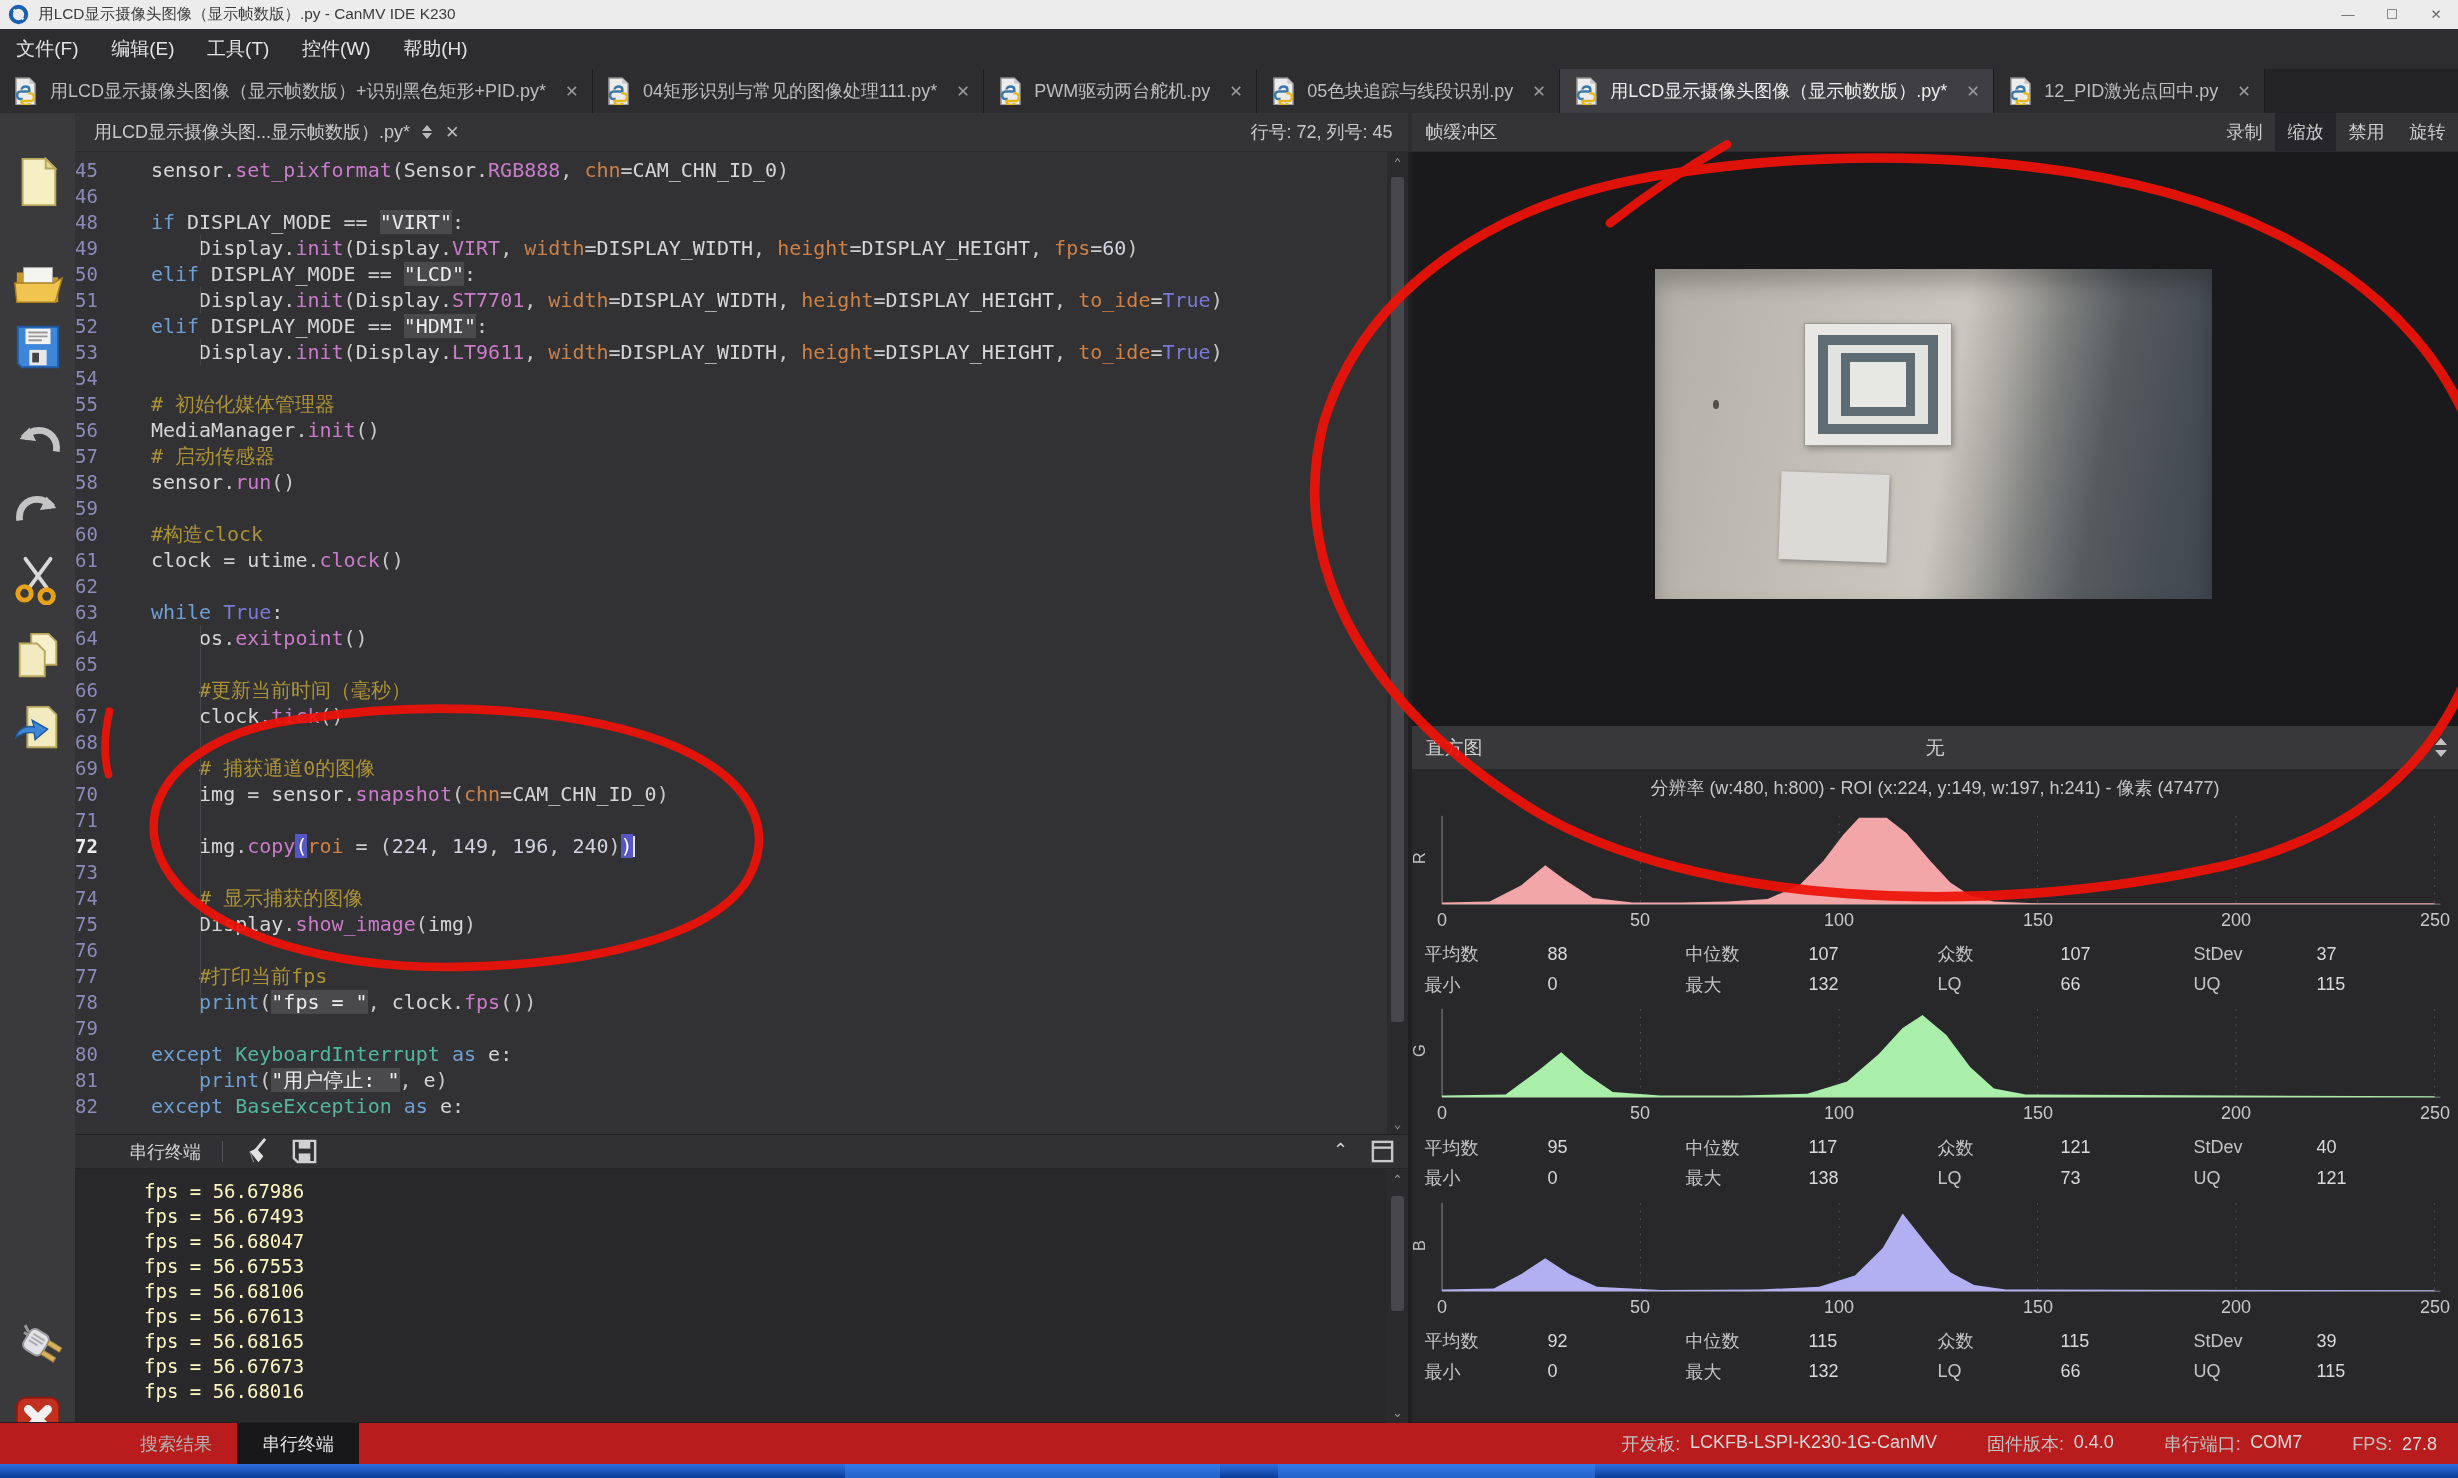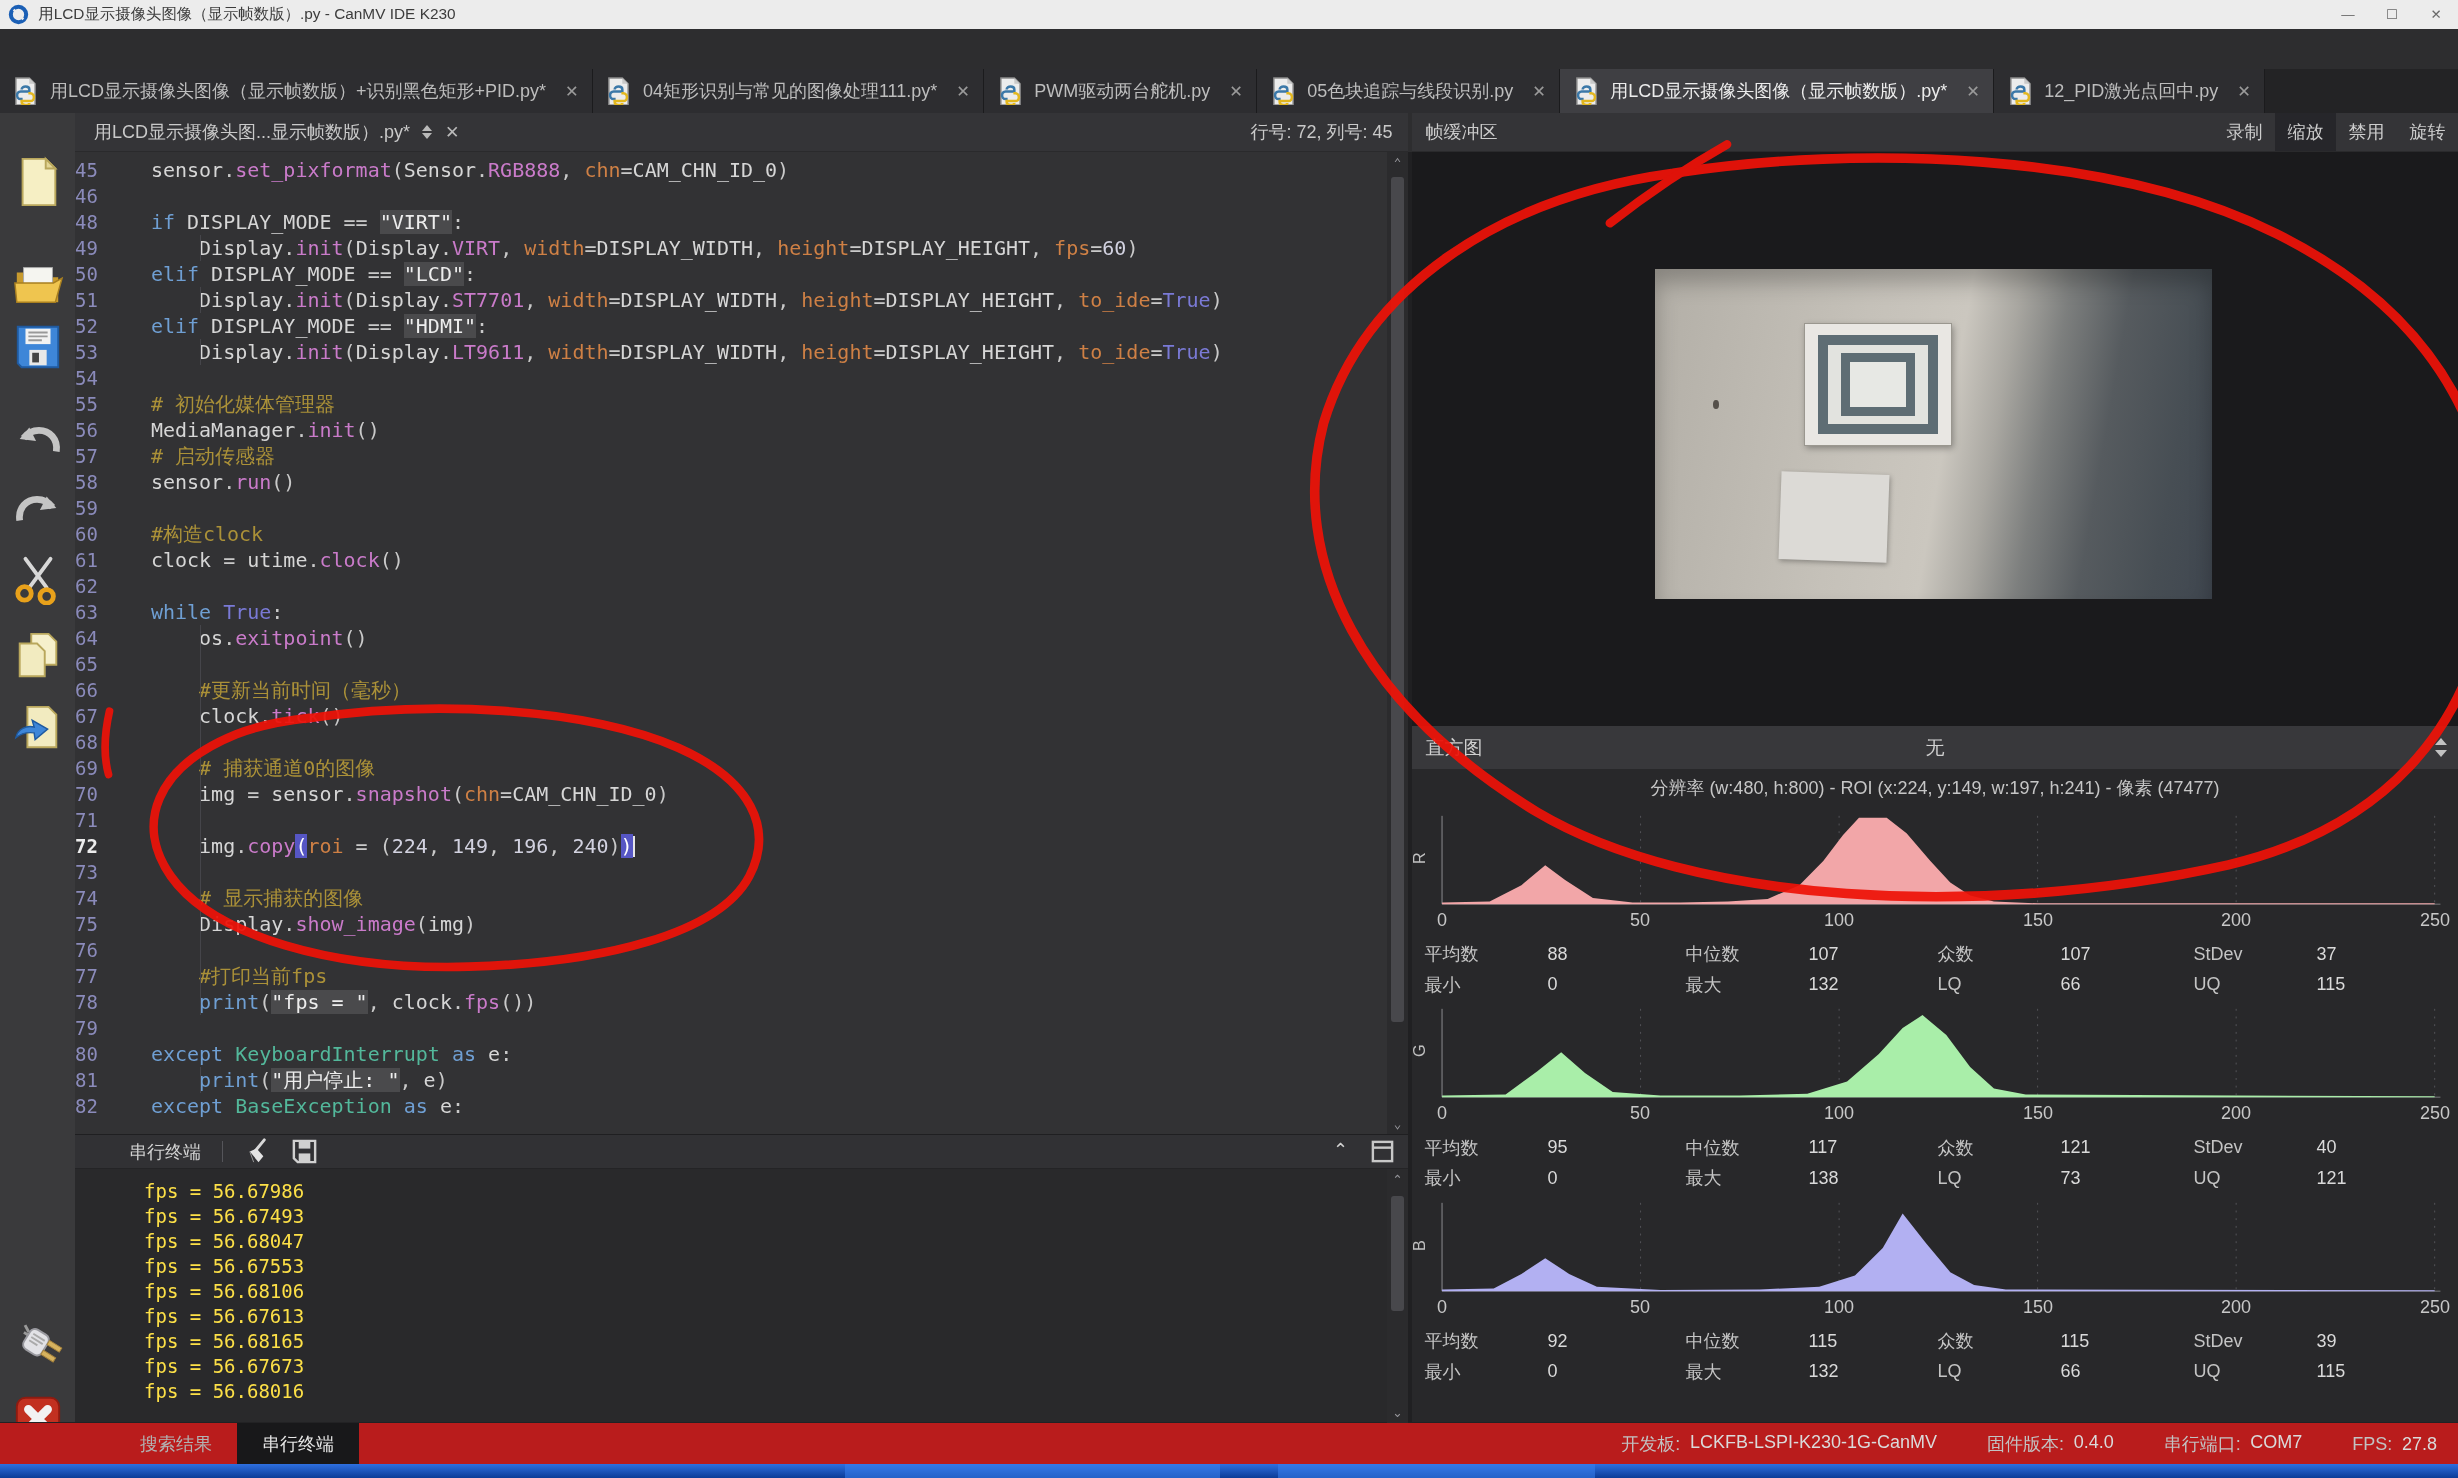--- a/index.html
+++ b/index.html
@@ -64,21 +64,21 @@
   .vscroll .chv.up{top:0}.vscroll .chv.dn{bottom:0}
   .vscroll .handle{position:absolute;left:3.8px;width:13.4px;background:#48484c;border-radius:2.9px;}
   
   .terminal{position:absolute;left:75px;top:1134px;width:1333px;height:288px;background:#29292b;border-top:1px solid #1f1f21;}
   .termhead{position:relative;height:33px;background:#313134;display:flex;align-items:center;color:#d2d2d2;font-size:18px;
             border-bottom:1px solid #242426;}
   .termhead .tlabel{margin-left:54px;}
   .tsep{width:1px;height:21px;background:#55555a;margin:0 21px;}
   .ticon{width:29px;height:29px;margin-right:17.3px;display:inline-flex;}
   .thr{position:absolute;top:3.8px;display:inline-flex;}
-  .termbody{padding:9.6px 0 0 69px;font-family:"DejaVu Sans Mono",monospace;font-size:19px;line-height:25px;color:#fde047;}
+  .termbody{padding:9.6px 0 0 69px;font-family:"DejaVu Sans Mono",monospace;font-size:19px;line-height:25px;color:#fef9c3;}
   
   .vdivider{position:absolute;left:1408px;top:152px;width:3.8px;height:1270px;background:#202022;}
   .rightpanel{position:absolute;left:1412px;top:152px;width:1046px;height:1270px;background:#28282a;}
   .preview{position:relative;width:1046px;height:574px;background:#1a1a1c;overflow:hidden;}
   .photo{position:absolute;left:243px;top:117px;width:557px;height:330px;
          background:linear-gradient(100deg,#b3afa7 0%,#c5c1b9 36%,#cbc7bf 52%,#a9a7a1 60%,#7d7f7e 68%,#565b5f 78%,#474e54 90%,#404750 100%);
          box-shadow:inset 0 13.4px 21px rgba(0,0,0,.25);}
   .tgtcard{position:absolute;left:149px;top:54px;width:146px;height:121px;background:#e9e7e3;
            box-shadow:1.9px 2.9px 6.7px rgba(0,0,0,.35);border:1px solid #9a978f;}
   .ring1{position:absolute;left:13.4px;top:10.6px;right:13.4px;bottom:10.6px;border:10.6px solid #5e6d74;background:#e2e3df;}
@@ -133,20 +133,27 @@
         </svg>
     </span>
     <span class="title">用LCD显示摄像头图像（显示帧数版）.py - CanMV IDE K230</span>
     <div class="wctrls" id="wctrls">
         <span class="wbtn">—</span>
         <span class="wbtn">☐</span>
         <span class="wbtn">✕</span>
       </div>
   </div>
 
+  <div class="menubar" id="menubar">
+      <span class="menuitem">文件(F)</span>
+      <span class="menuitem">编辑(E)</span>
+      <span class="menuitem">工具(T)</span>
+      <span class="menuitem">控件(W)</span>
+      <span class="menuitem">帮助(H)</span>
+    </div>
 
   <div class="tabbar" id="tabbar">
       <div class="tab">
         <span class="pyicon"><svg viewBox="0 0 26 30">
             <path d="M3 1h14l6 6v22H3z" fill="#ececec" stroke="#8a8a8a" stroke-width="1.5"></path>
             <path d="M17 1l6 6h-6z" fill="#c9c9c9"></path>
             <path d="M9 13c0-4 8-4 8 0v2H8c-5 0-5 8 0 8h2" fill="none" stroke="#3b78a8" stroke-width="2.6"></path>
             <path d="M17 27c0 3-8 3-8-1v-1h9c5 0 5-8 0-8h-2" fill="none" stroke="#e3b71e" stroke-width="2.6"></path>
           </svg></span>
         <span>用LCD显示摄像头图像（显示帧数版）+识别黑色矩形+PID.py*</span>

